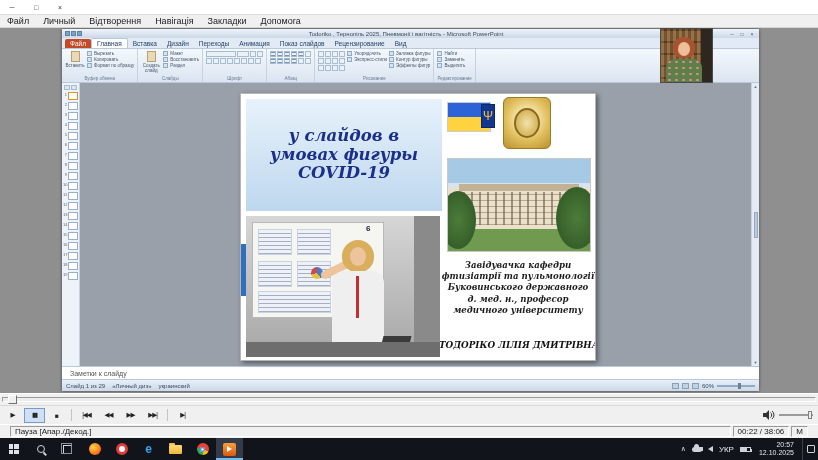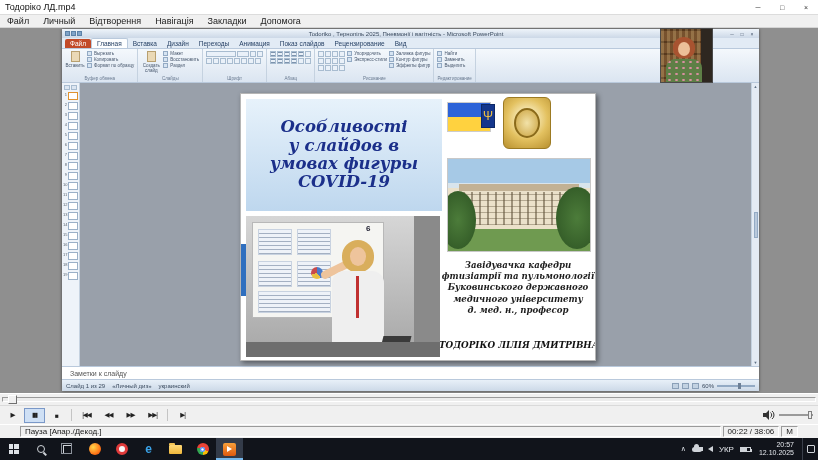--- a/index.html
+++ b/index.html
@@ -108,21 +108,21 @@
   .seekrow{height:12px;background:#f0f0f0;position:relative;border-top:1px solid #fff}
   .channel{position:absolute;left:2px;right:2px;top:3px;height:5px;background:#ececec;border:1px solid;border-color:#9a9a9a #fff #fff #9a9a9a}
   .handle{position:absolute;left:8px;top:1px;width:9px;height:9px;background:#f0f0f0;border:1px solid;border-color:#fff #707070 #707070 #fff}
   .ctrlrow{height:19px;background:#f0f0f0;border-top:1px solid #dadada;display:flex;align-items:center;padding-left:2px;gap:1px}
   .cbtn{min-width:21px;height:15px;display:flex;align-items:center;justify-content:center;font-size:6.5px;color:#222;letter-spacing:-1px;padding:0 2px}
   .cbtn.active{border:1px solid #7a98c8;background:#cfe0f5}
   .csep{width:1px;height:12px;background:#c4c4c4;margin:0 3px}
   .volume{margin-left:auto;display:flex;align-items:center;gap:4px;padding-right:5px}
   .vslider{width:34px;height:2px;background:#9a9a9a;position:relative}
   .vhandle{position:absolute;right:1px;top:-3px;width:4px;height:8px;background:#ececec;border:1px solid #808080}
-  .statrow{height:14px;background:#f0f0f0;border-top:1px solid #fff;display:flex;align-items:center;gap:2px;padding:1px 20px;font-size:8px;color:#1a1a1a}
+  .statrow{height:14px;background:#f0f0f0;border-top:1px solid #fff;display:flex;align-items:center;gap:2px;padding:1px 10px;font-size:8px;color:#1a1a1a}
   .spanel{height:11px;display:flex;align-items:center;padding:0 4px;border:1px solid;border-color:#9a9a9a #fff #fff #9a9a9a;white-space:nowrap}
   .spanel.grow{flex:1}
 
   
   .taskbar{position:absolute;left:0;bottom:0;width:818px;height:22px;background:#11141b;display:flex;align-items:center;color:#e2e5ea}
   .tb-btn,.tb-app{width:27px;height:22px;display:flex;align-items:center;justify-content:center;flex:none}
   .tb-app.active{background:#333b49;box-shadow:inset 0 -2px 0 #76b9ed}
   .win-grid{width:10px;height:10px;display:grid;grid-template-columns:1fr 1fr;gap:1px}
   .win-grid i{background:#dfe3e8}
   .search-ico{width:8px;height:8px;border:1.4px solid #cfd3d8;border-radius:50%;position:relative}
@@ -149,21 +149,20 @@
   .clock{display:flex;flex-direction:column;align-items:flex-end;font-size:7px;line-height:1.2;padding:0 2px}
   .notif{width:16px;height:22px;border-left:1px solid #3a3f4a;display:flex;align-items:center;justify-content:center}
   .notif i{width:8px;height:8px;border:1px solid #cfd3d8;border-radius:1px}
 </style>
 </head>
 <body>
 
 <div class="app">
 
   <div class="titlebar">
-    <span class="title">Тодоріко ЛД.mp4</span>
     <div class="winbtns">
       <span class="winbtn">─</span>
       <span class="winbtn">□</span>
       <span class="winbtn">×</span>
     </div>
   </div>
 
   <div class="menubar">
     <span class="menu-item">Файл</span>
     <span class="menu-item">Личный</span>
@@ -450,21 +449,20 @@
             </div>
             <div class="thumb">
               <span class="num">19</span>
               <span class="box"></span>
             </div>
           </div>
 
         <div class="stage">
           <div class="slide">
             <div class="title-band">
-              <div class="stitle">Особливості</div>
               <div class="stitle">у слайдов в</div>
               <div class="stitle">умовах фигуры</div>
               <div class="stitle">COVID-19</div>
             </div>
 
             <div class="flag">
                 <div class="b"></div>
                 <div class="y"></div>
               </div>
             <div class="tridentbox">Ψ</div>
@@ -476,22 +474,22 @@
               <div class="broof"></div>
                 <div class="bwin"></div>
               <div class="btree l"></div>
               <div class="btree r"></div>
             </div>
 
             <div class="affil">
               <div>Завідувачка кафедри</div>
               <div>фтизіатрії та пульмонології</div>
               <div>Буковинського державного</div>
+              <div>д. мед. н., професор</div>
               <div>медичного університету</div>
-              <div>д. мед. н., професор</div>
             </div>
             <div class="author">ТОДОРІКО ЛІЛІЯ ДМИТРІВНА</div>
 
             <div class="blue-tab"></div>
 
             <div class="lphoto">
               <div class="board">
                 <div class="poster" style="left:5px;top:6px;width:34px;height:26px"></div>
                 <div class="poster" style="left:44px;top:6px;width:34px;height:26px"></div>
                 <div class="poster" style="left:5px;top:38px;width:34px;height:26px"></div>

